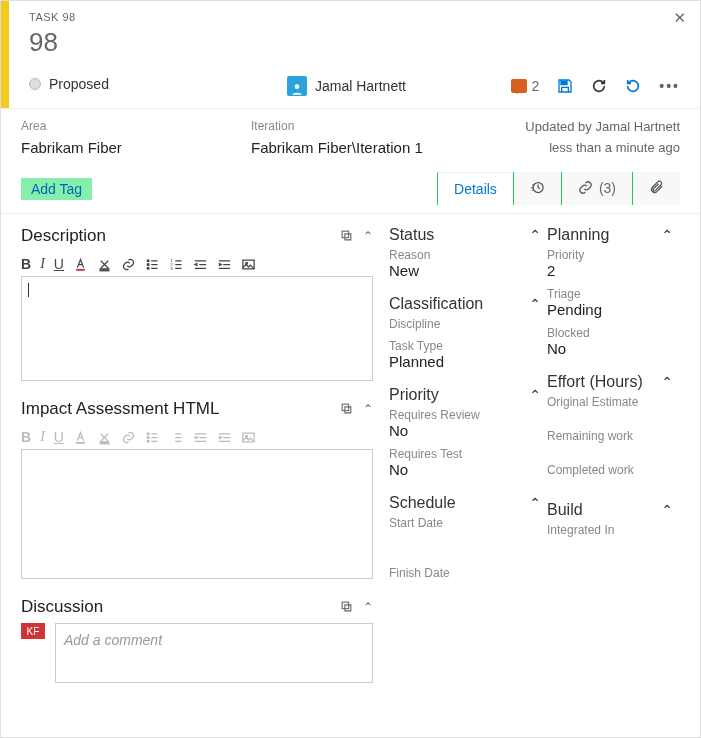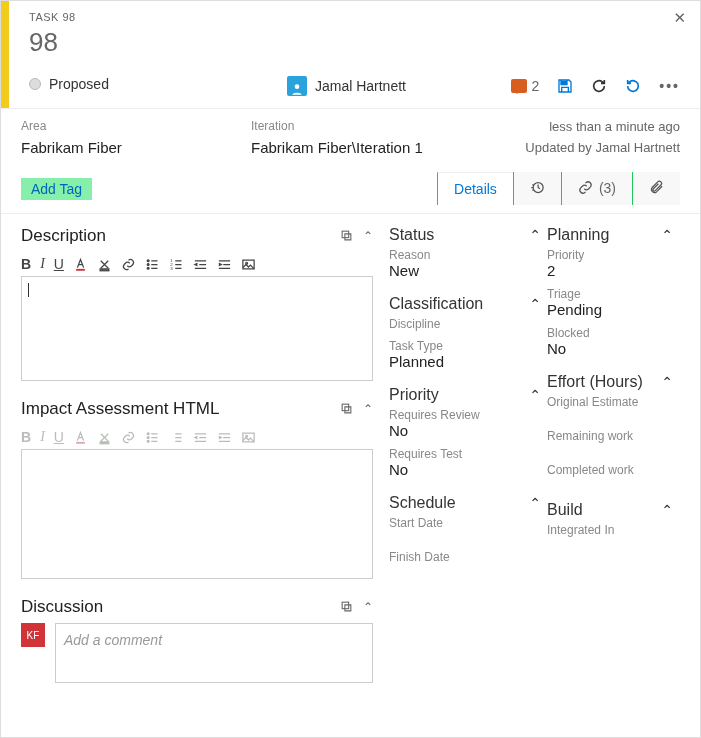--- a/index.html
+++ b/index.html
@@ -117,21 +117,21 @@
   .cursor-bar { width:1px; height:14px; background:#333; display:inline-block;}
 
   .sub-section { margin-bottom: 16px; }
   .sub-title-row { display:flex; justify-content:space-between; align-items:center; margin-bottom:4px;}
   .sub-title { font-size:16px; }
   .kv { margin-bottom:8px; }
   .kv-label { font-size:12px; color:#888; }
   .kv-value { font-size:15px; color:#222; }
 
   .discussion-add { display:flex; gap:10px; align-items:flex-start; margin-top:6px;}
-  .user-badge { width:24px; height:24px; background:#d13438; color:#fff; font-size:10px; display:flex; align-items:center; justify-content:center;}
+  .user-badge { width:24px; height:16px; background:#d13438; color:#fff; font-size:10px; display:flex; align-items:center; justify-content:center;}
   .comment-box { flex:1; border:1px solid #ccc; min-height:60px; padding:8px; color:#999; font-size:14px; font-style:italic;}
 </style>
 </head>
 <body>
 
 <div class="header">
   <div class="close-btn">✕</div>
   <div class="task-label">TASK 98</div>
   <div class="title-row">
     <div class="task-id">98</div>
@@ -183,22 +183,22 @@
 <div class="info-strip">
   <div class="info-col info-col-left">
     <div class="field-label">Area</div>
     <div class="field-value">Fabrikam Fiber</div>
   </div>
   <div class="info-col info-col-mid">
     <div class="field-label">Iteration</div>
     <div class="field-value">Fabrikam Fiber\Iteration 1</div>
   </div>
   <div class="info-col info-col-right">
+    <div>Updated by Jamal Hartnett</div>
     <div>less than a minute ago</div>
-    <div>Updated by Jamal Hartnett</div>
   </div>
 </div>
 
 <div class="tags-row">
   <span class="add-tag">Add Tag</span>
   <div class="tabs">
     <div class="tab active">
         <span>Details</span>
       </div>
     <div class="tab">
@@ -415,21 +415,21 @@
         </div>
     </div>
     <div class="sub-section">
       <div class="sub-title-row">
           <div class="sub-title">Schedule</div>
           <span class="caret">⌃</span>
         </div>
       <div class="kv">
           <div class="kv-label">Start Date</div>
         </div>
-      <div class="kv" style="margin-top:20px;">
+      <div class="kv" style="margin-top:36px;">
           <div class="kv-label">Finish Date</div>
         </div>
     </div>
   </div>
 
   <div class="col-right">
     <div class="sub-section">
       <div class="sub-title-row">
           <div class="sub-title">Planning</div>
           <span class="caret">⌃</span>

